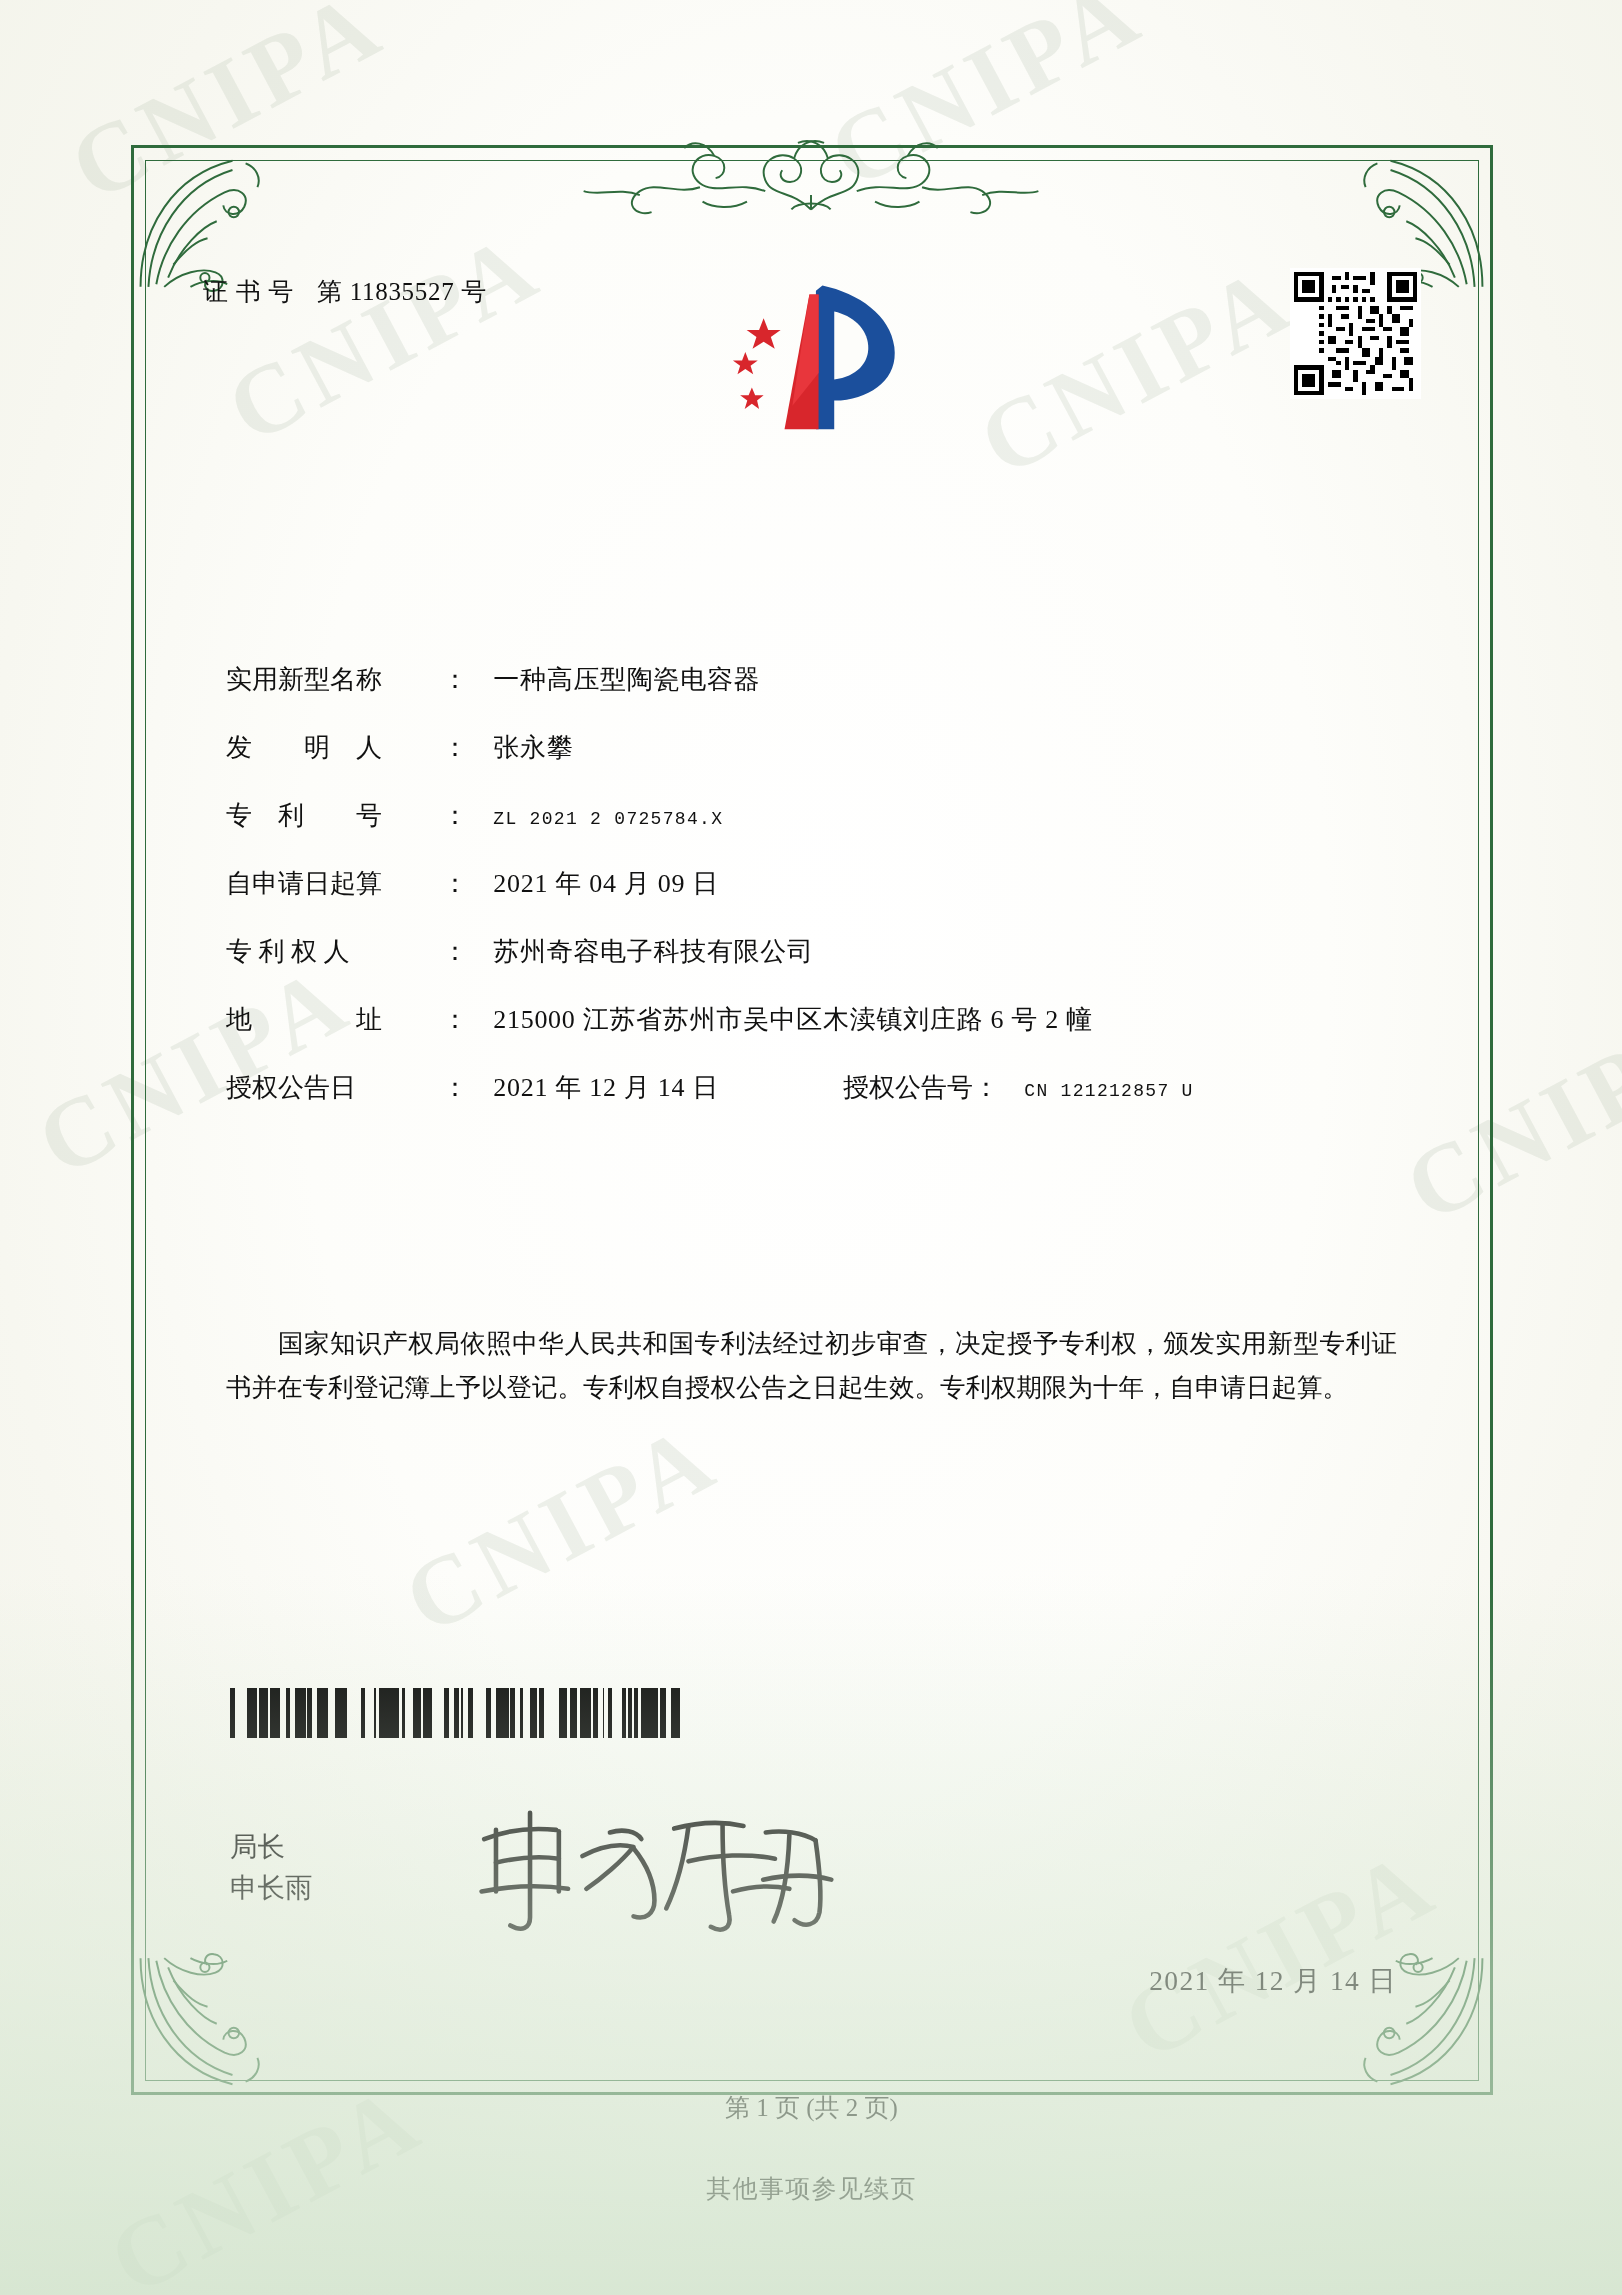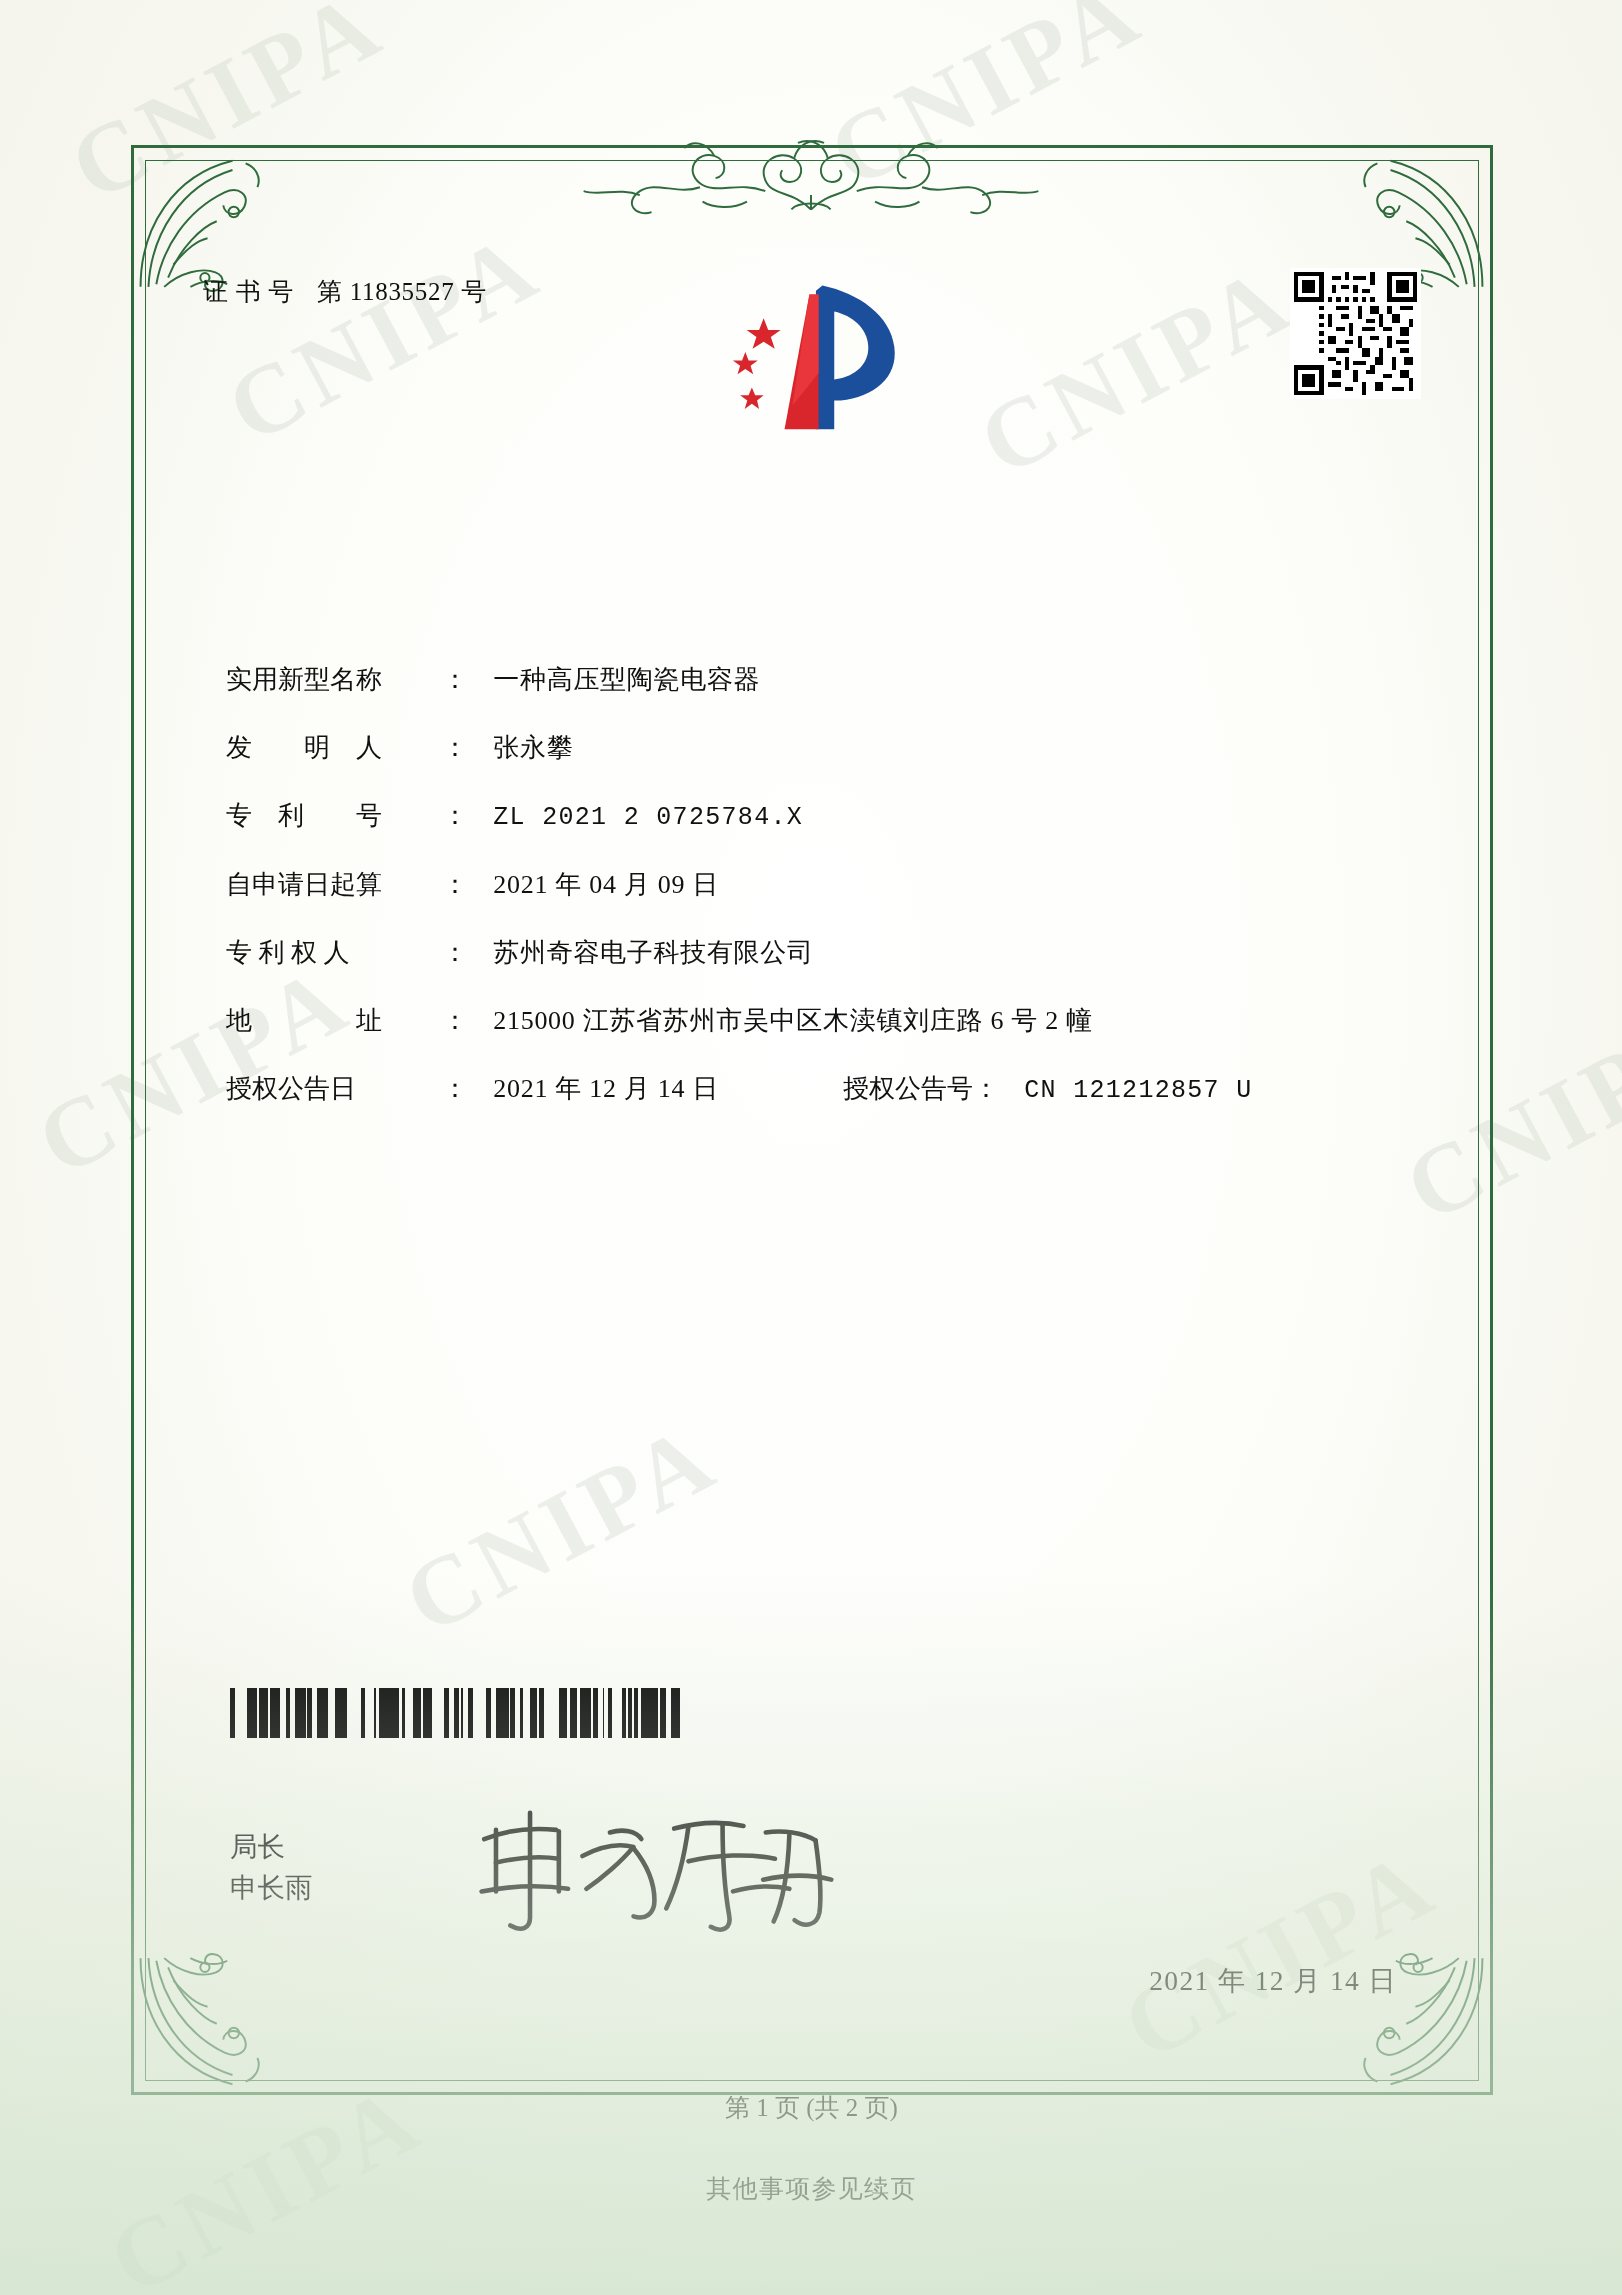--- a/index.html
+++ b/index.html
@@ -143,21 +143,21 @@
     justify-content: space-between;
     letter-spacing: 0px;
   }
   .row .sep { margin: 0 1.3px 0 0; }
   .row .val {
     letter-spacing: 0.7px;
     margin-left: 24px;
   }
   .val.mono {
     font-family: "Liberation Mono", "DejaVu Sans Mono", monospace;
-    font-size: 25px;
+    font-size: 18px;
     letter-spacing: 1.3px;
   }
 
   .row-dual { display: flex; align-items: baseline; }
   .row-dual .second-lab {
     margin-left: 124px;
     display: inline-block;
   }
 
   
@@ -506,20 +506,21 @@
       <span class="sep">：</span>
       <span class="val">2021 年 12 月 14 日</span>
       <span class="second-lab">授权公告号</span>
       <span class="sep">：</span>
       <span class="val mono">CN 121212857 U</span>
     </div>
 
   </div>
 
   <div class="paras">
+    <p>国家知识产权局依照中华人民共和国专利法经过初步审查，决定授予专利权，颁发实用新型专利证书并在专利登记簿上予以登记。专利权自授权公告之日起生效。专利权期限为十年，自申请日起算。</p>
   </div>
 
   <div class="barcode" id="barcode">
       <i style="width: 5.2px; background: rgb(0, 0, 0);"></i>
       <i style="width: 2.6px; background: transparent;"></i>
       <i style="width: 3.3px; background: transparent;"></i>
       <i style="width: 1.3px; background: transparent;"></i>
       <i style="width: 4.6px; background: transparent;"></i>
       <i style="width: 5.2px; background: rgb(0, 0, 0);"></i>
       <i style="width: 4.6px; background: rgb(0, 0, 0);"></i>

